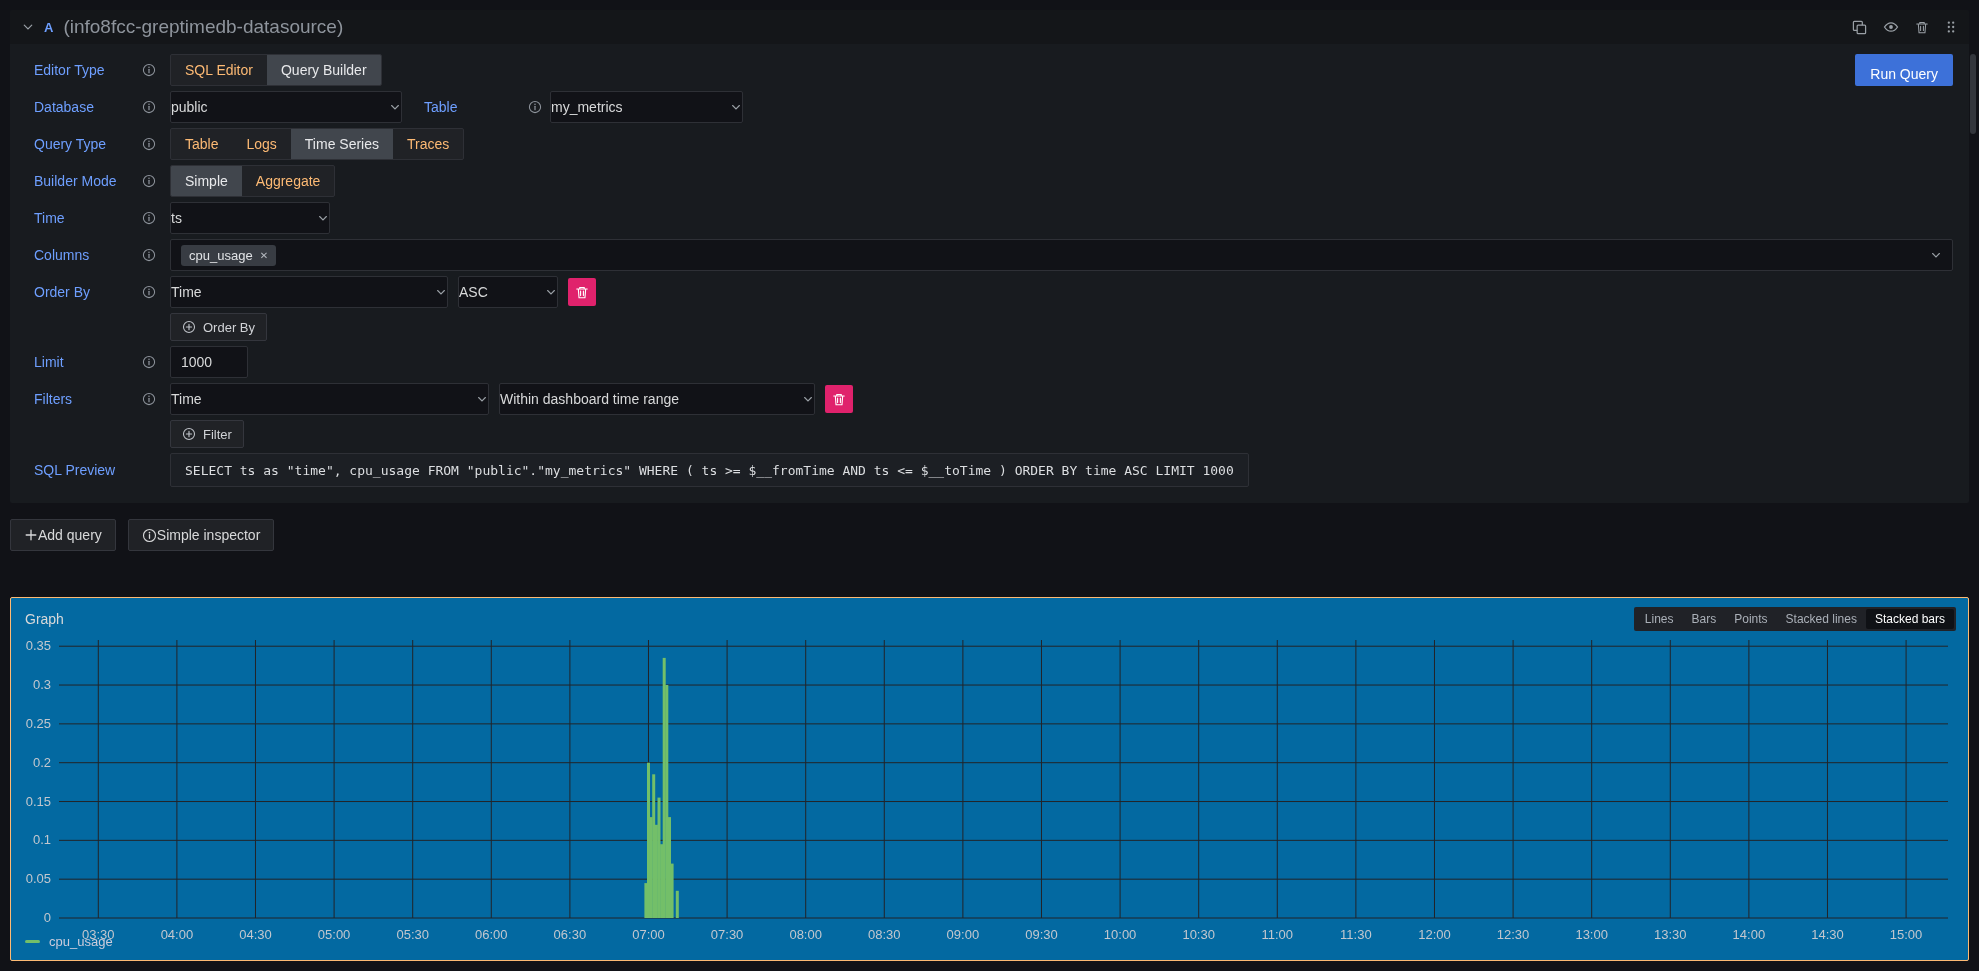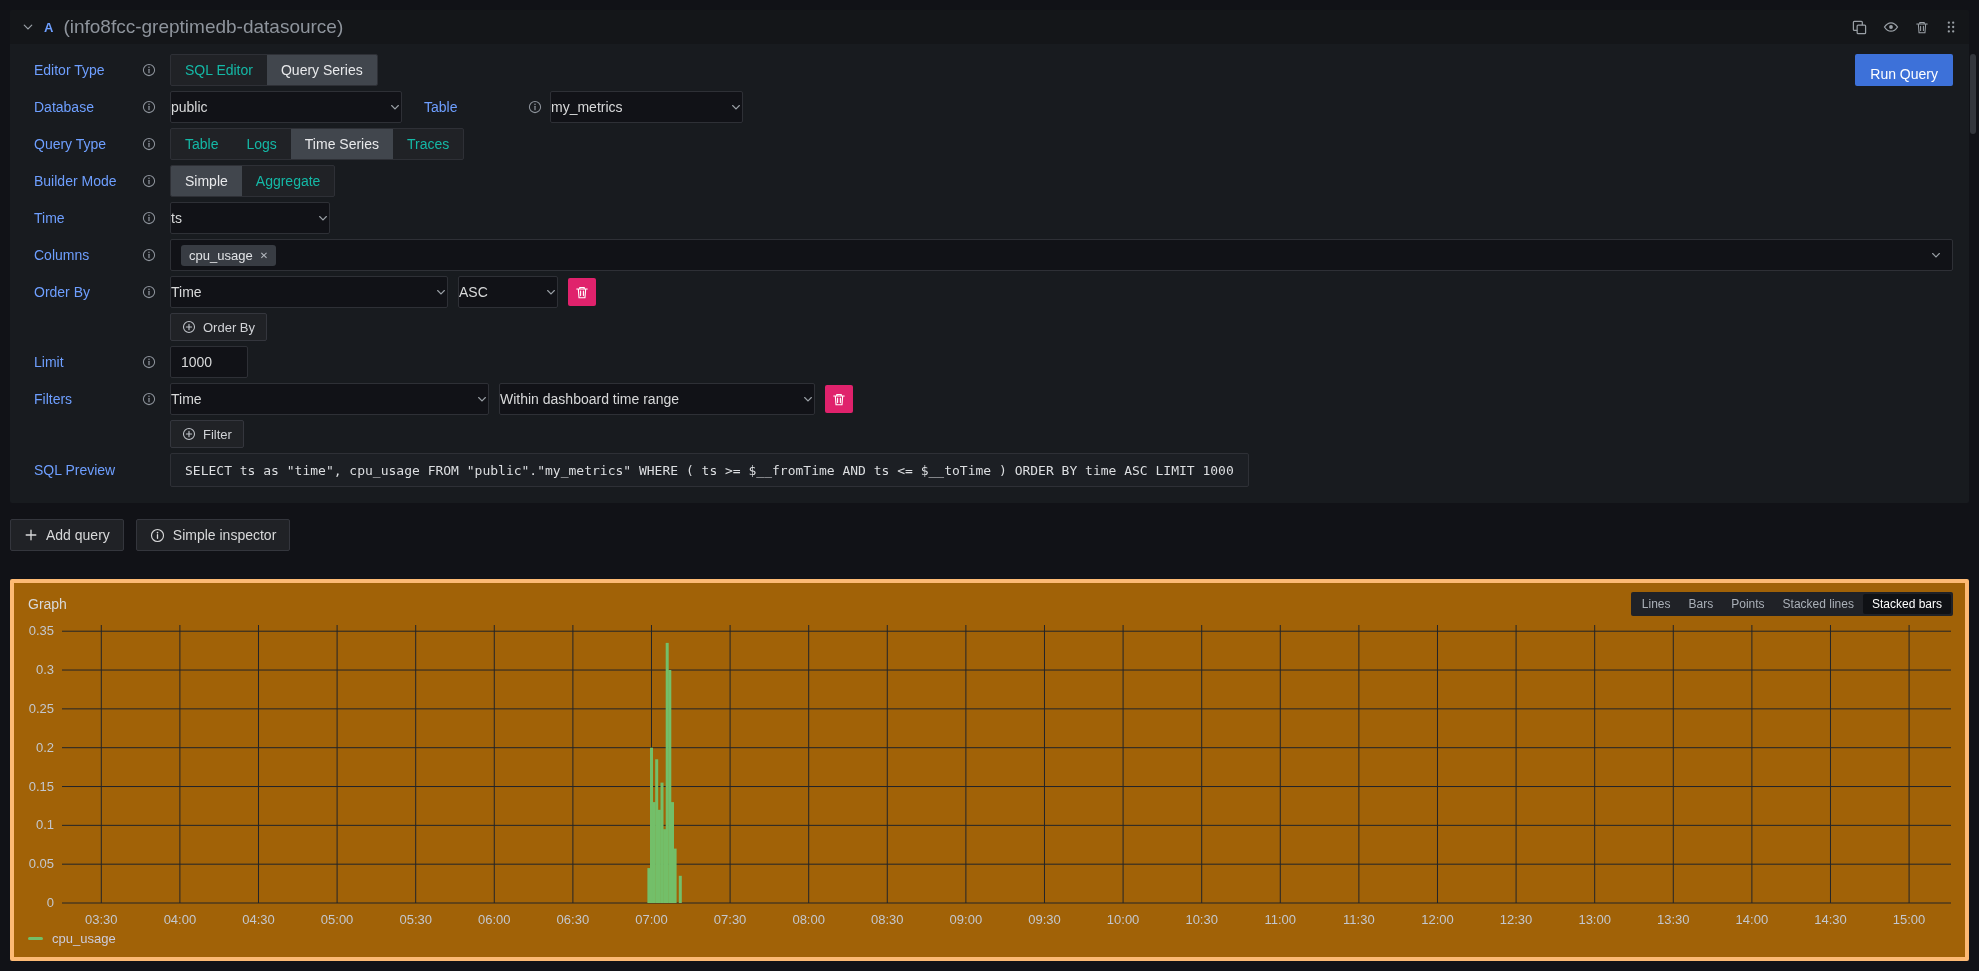--- a/index.html
+++ b/index.html
@@ -15,21 +15,21 @@
   .q-header-icons{margin-left:auto;display:flex;gap:16px;align-items:center}
   .icon-btn{background:none;border:none;cursor:pointer;display:flex;align-items:center;color:#9aa0a6;padding:0}
   .q-body{padding:10px 16px 16px 24px;display:flex;flex-direction:column;gap:5px}
 
   .form-row{display:flex;align-items:center;min-height:32px}
   .row-label{width:122px;display:flex;align-items:center;justify-content:space-between;color:#6e9fff;font-size:14px;margin-right:14px;flex-shrink:0}
   .inline-label{width:118px;margin-left:22px;margin-right:8px;flex-shrink:0}
   .info-icon{display:inline-flex;color:#8e949c}
 
   .radio-group{display:inline-flex;height:32px;border:1px solid #2e3036;border-radius:2px;overflow:hidden;background:#202226}
-  .radio-opt{background:transparent;border:none;color:#14b8a6;font-size:14px;padding:0 14px;cursor:pointer;font-family:inherit;white-space:nowrap}
+  .radio-opt{background:transparent;border:none;color:#fdba74;font-size:14px;padding:0 14px;cursor:pointer;font-family:inherit;white-space:nowrap}
   .radio-opt.active{background:#41464d;color:#e8e9eb}
 
   .select{height:32px;background:#111217;border:1px solid #2e3036;border-radius:2px;display:flex;align-items:center;padding:0 0;cursor:pointer;flex-shrink:0}
   .select-value{flex:1;color:#d8d9da;font-size:14px;white-space:nowrap;overflow:hidden;margin-right:8px}
   .chev{display:flex;color:#9aa0a6;flex-shrink:0}
 
   .multiselect{flex:1;height:32px;background:#111217;border:1px solid #2e3036;border-radius:2px;display:flex;align-items:center;padding:0 10px;cursor:pointer}
   .tag{display:inline-flex;align-items:center;gap:7px;background:#383c43;border-radius:3px;padding:3px 8px;font-size:13px;color:#e0e2e5}
   .tag-x{font-size:10px;color:#b6bac0;cursor:pointer}
 
@@ -41,24 +41,24 @@
   .small-btn{height:28px;display:inline-flex;align-items:center;gap:7px;background:#202226;border:1px solid #34363d;border-radius:2px;color:#d0d2d6;font-size:13px;padding:0 11px;cursor:pointer;font-family:inherit}
 
   .sql-box{height:34px;display:inline-flex;align-items:center;background:#1c1f24;border:1px solid #2e3036;border-radius:2px;padding:0 14px;font-family:"DejaVu Sans Mono",monospace;font-size:13px;color:#dcdee1;white-space:pre;align-self:flex-start}
 
   .run-btn{margin-left:auto;height:32px;background:#3d71d9;color:#fff;border:none;border-radius:2px;padding:12px 15px;font-size:14px;font-weight:500;cursor:pointer;font-family:inherit;align-self:flex-start}
 
   .gap10{margin-left:10px}
 
   
   .actions-row{display:flex;gap:12px;margin-top:16px}
-  .ghost-btn{height:32px;display:inline-flex;align-items:center;gap:8px;background:#202226;border:1px solid #34363d;border-radius:2px;color:#d8d9da;font-size:14px;padding:0 13px;cursor:pointer;font-family:inherit}
+  .ghost-btn{height:32px;display:inline-flex;align-items:center;background:#202226;border:1px solid #34363d;border-radius:2px;color:#d8d9da;font-size:14px;padding:0 13px;cursor:pointer;font-family:inherit}
 
   
-  .panel{margin-top:28px;flex:1;background:#a16207;border:4px solid #fdba74;border-radius:2px;display:flex;flex-direction:column;min-height:0}
+  .panel{margin-top:46px;flex:1;background:#0369a1;border:1px solid #fdba74;border-radius:2px;display:flex;flex-direction:column;min-height:0}
   .panel-header{display:flex;align-items:center;padding:9px 8px 3px 14px}
   .panel-title{font-size:14px;font-weight:500;color:#d8d9da}
   .viz-group{margin-left:auto;display:flex;align-items:flex-end;background:#202227;border-radius:2px;padding:2px;margin-right:4px}
   .viz-opt{font-size:12px;color:#aab0b8;padding:3px 9px;border-radius:2px;cursor:pointer;white-space:nowrap}
   .viz-opt.active{background:#0f1115;color:#fff}
   #chart{flex:1;min-height:0;position:relative}
   #chart svg{display:block}
   .tick{fill:#c3c7ce;font-size:13px;font-family:"Liberation Sans",sans-serif}
   .legend{height:30px;display:flex;align-items:center;gap:9px;padding:0 0 7px 14px;cursor:pointer}
   .legend-swatch{width:15px;height:3px;border-radius:2px;background:#73bf69}
@@ -122,21 +122,21 @@
           <span class="info-icon">
             <svg width="14" height="14" viewBox="0 0 16 16">
                 <circle cx="8" cy="8" r="6.4" stroke="#8e949c" fill="none" stroke-width="1.2"></circle>
                 <path d="M8 7.2v3.8" stroke="#8e949c" stroke-width="1.4" stroke-linecap="round"></path>
                 <circle cx="8" cy="4.9" r="0.9" fill="#8e949c"></circle>
               </svg>
           </span>
         </div>
         <div class="radio-group">
           <button class="radio-opt">SQL Editor</button>
-          <button class="radio-opt active">Query Series</button>
+          <button class="radio-opt active">Query Builder</button>
         </div>
         <button class="run-btn">Run Query</button>
       </div>
 
       <div class="form-row">
         <div class="row-label">
           <span>Database</span>
           <span class="info-icon">
             <svg width="14" height="14" viewBox="0 0 16 16">
                 <circle cx="8" cy="8" r="6.4" stroke="#8e949c" fill="none" stroke-width="1.2"></circle>

